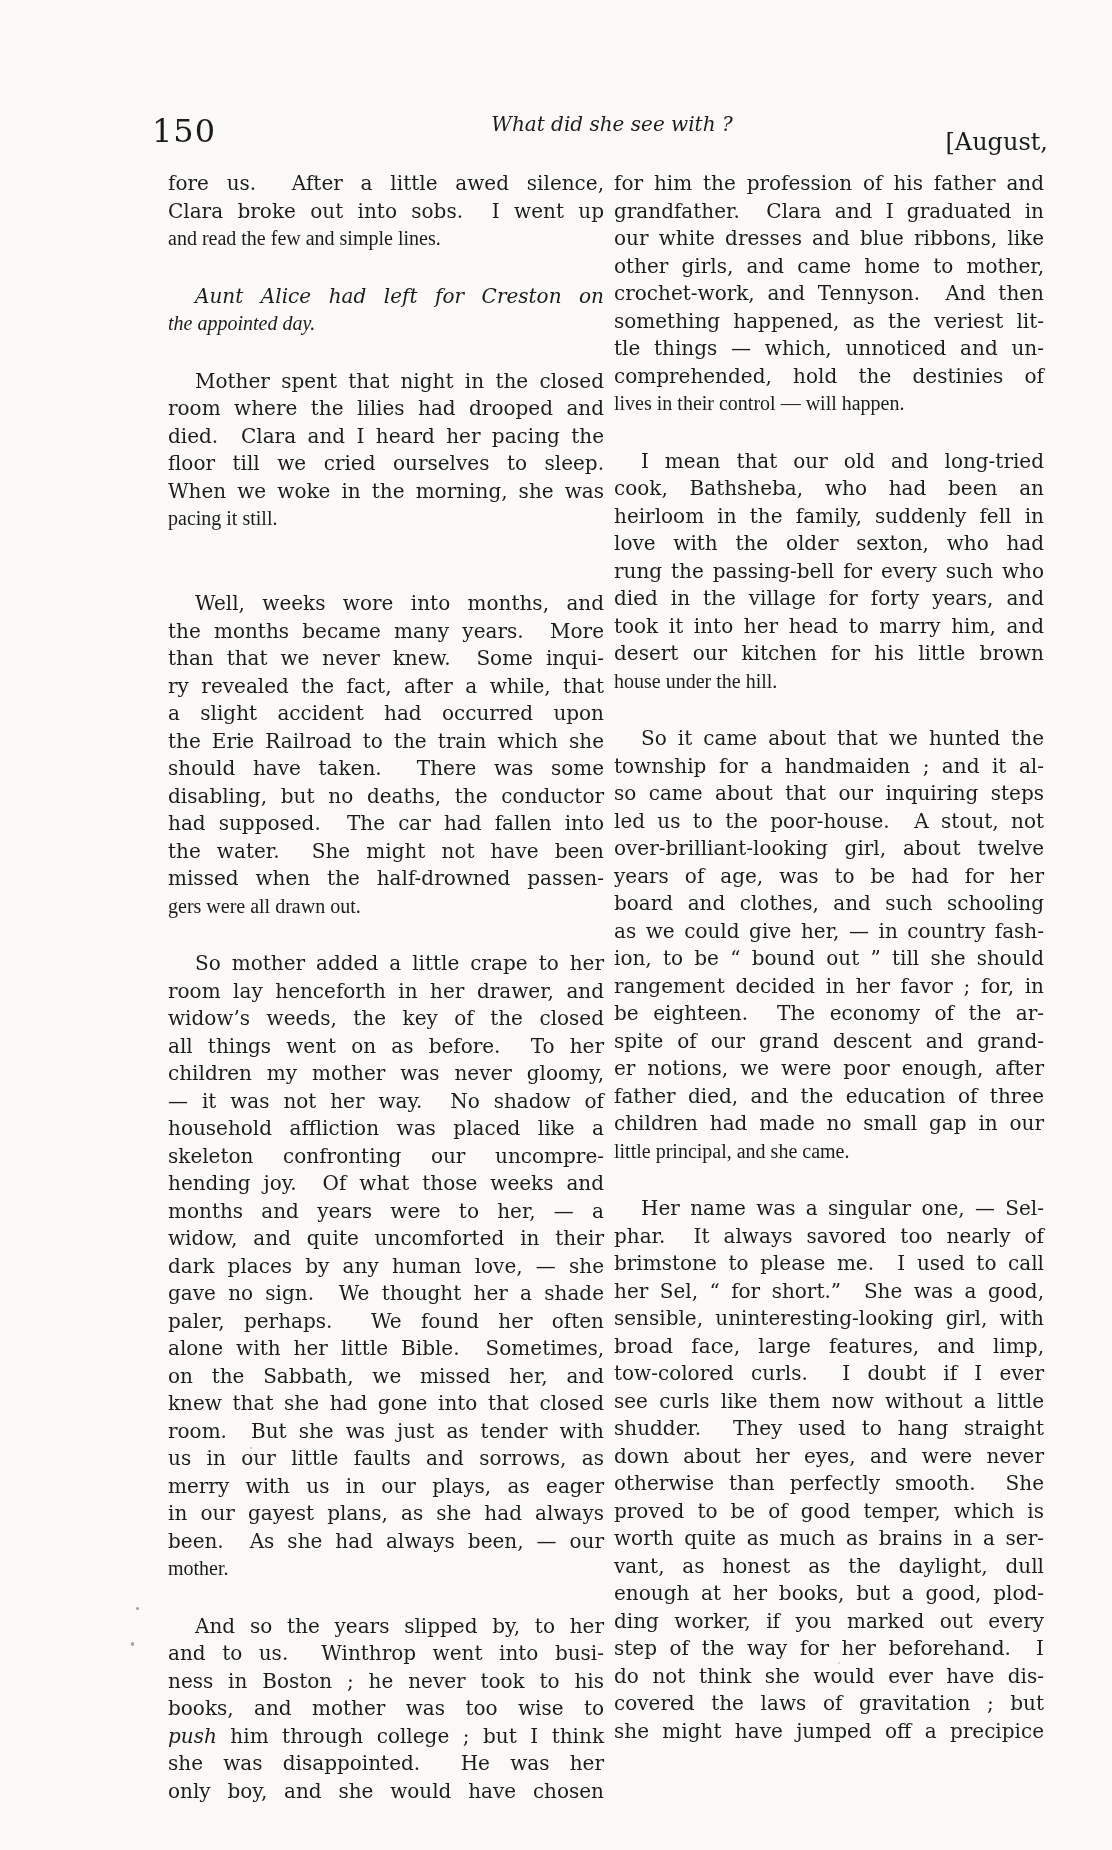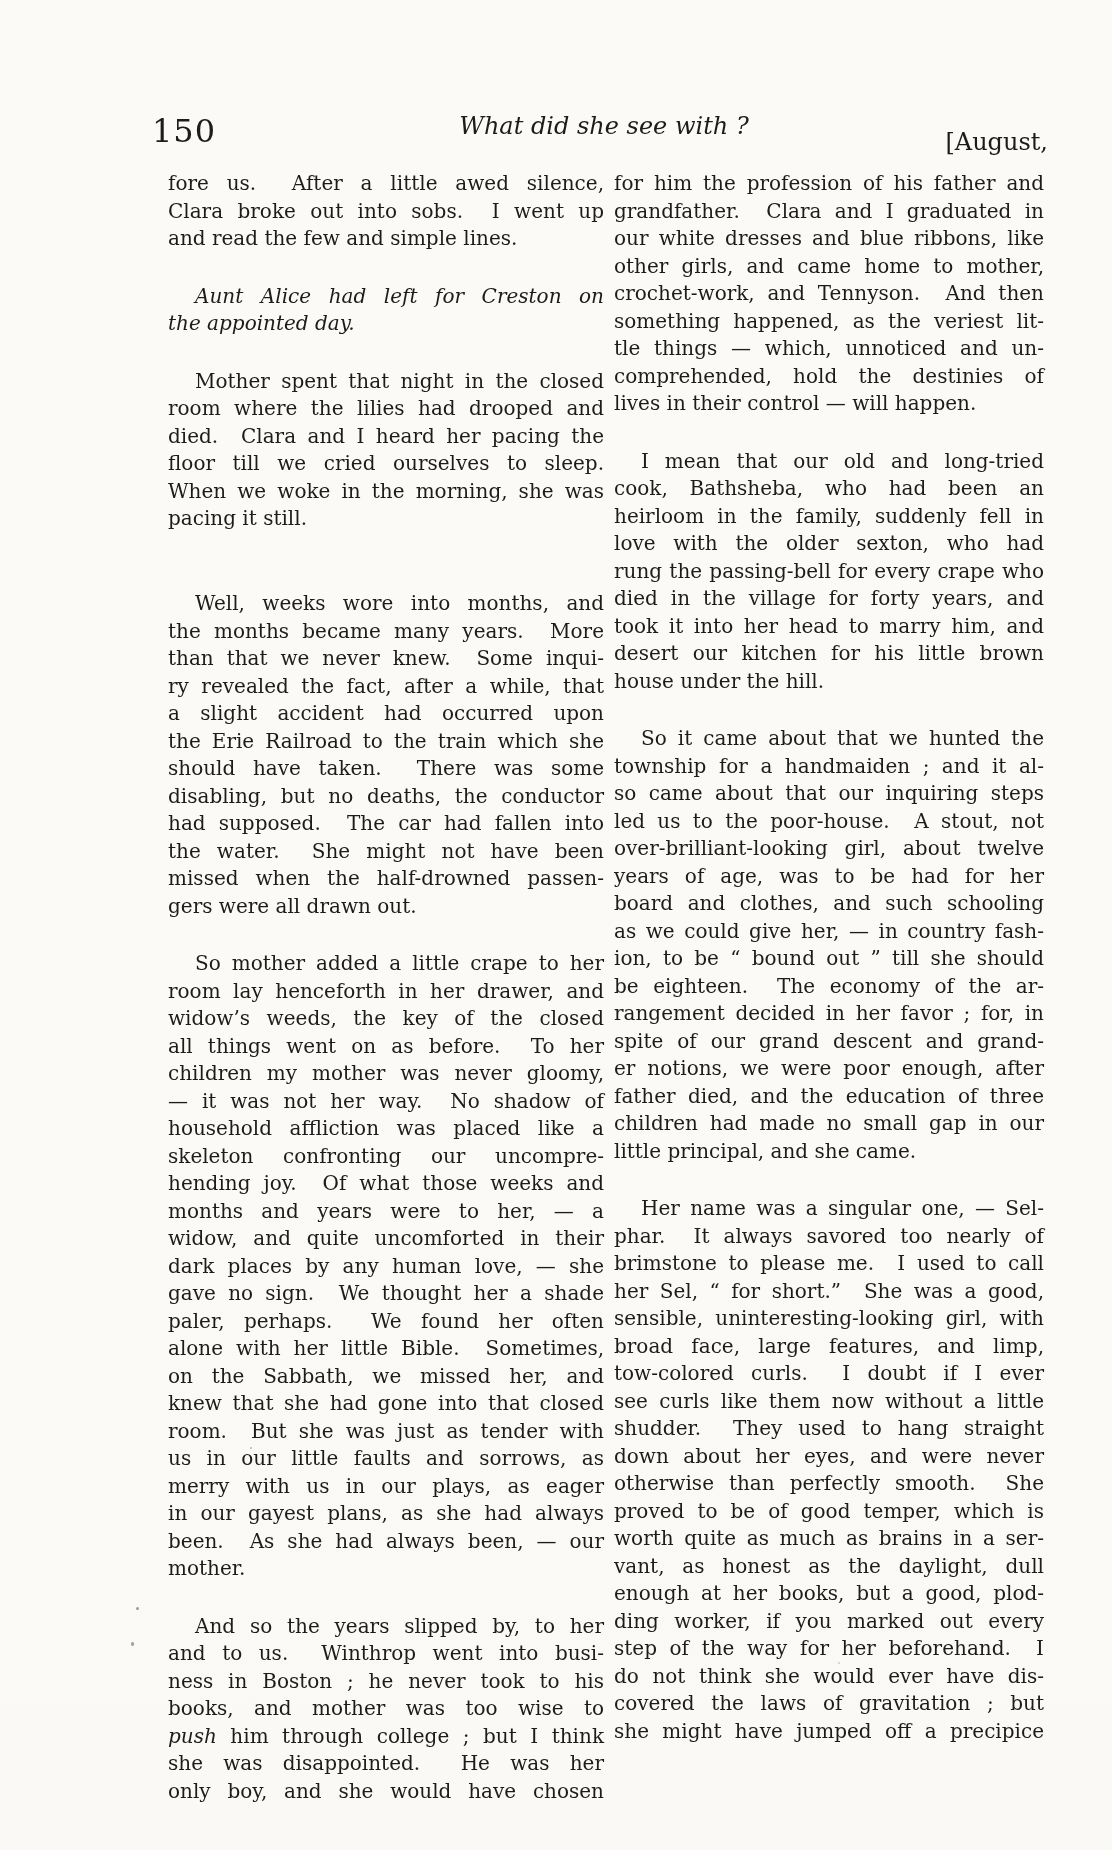--- a/index.html
+++ b/index.html
@@ -7,32 +7,32 @@
     position:relative;
     width:1112px; height:1850px;
     margin:0 auto;
     background:linear-gradient(180deg,#fbfaf6 0%, #fbfaf7 60%, #faf9f5 100%);
     font-family:"DejaVu Serif", serif;
     color:#1c1c1c;
     overflow:hidden;
   }
   .header-row { position:absolute; left:152px; top:112px; width:896px; height:36px; }
   .page-number { position:absolute; left:0; top:0; font-size:32px; letter-spacing:1px; }
-  .running-title { position:absolute; left:4px; top:0; width:100%; text-align:center; font-style:italic; font-size:24px; }
+  .running-title { position:absolute; left:12px; top:0; width:100%; text-align:center; font-style:italic; font-size:20px; }
   .header-date { position:absolute; right:0; top:16px; text-align:right; font-size:24px; }
   .column { position:absolute; top:170px; }
   .col-left  { left:168px; width:436px; }
   .col-right { left:614px; width:430px; }
   .line {
     font-size:20px;
     height:27.5px; line-height:27.5px;
     text-align:justify; text-align-last:justify;
     white-space:nowrap;
   }
-  .line.end { text-align-last:left; }
+  .line.end { text-align-last:left;font-family:Liberation Serif, serif; }
   .line.in { padding-left:27px;margin-top:30px; }
   .line.it { font-style:italic; }
   .line.blank { }
   .line i { font-style:italic; }
   .speck { position:absolute; border-radius:50%; background:rgba(45,42,38,.45); }
 </style>
 </head>
 <body>
 
 <div class="page">
@@ -105,36 +105,36 @@
       <div class="line">other girls, and came home to mother,</div>
       <div class="line">crochet-work, and Tennyson.&nbsp; And then</div>
       <div class="line">something happened, as the veriest lit-</div>
       <div class="line">tle things — which, unnoticed and un-</div>
       <div class="line">comprehended, hold the destinies of</div>
       <div class="line end">lives in their control — will happen.</div>
       <div class="line in">I mean that our old and long-tried</div>
       <div class="line">cook, Bathsheba, who had been an</div>
       <div class="line">heirloom in the family, suddenly fell in</div>
       <div class="line">love with the older sexton, who had</div>
-      <div class="line">rung the passing-bell for every crape who</div>
+      <div class="line">rung the passing-bell for every such who</div>
       <div class="line">died in the village for forty years, and</div>
       <div class="line">took it into her head to marry him, and</div>
       <div class="line">desert our kitchen for his little brown</div>
       <div class="line end">house under the hill.</div>
       <div class="line in">So it came about that we hunted the</div>
       <div class="line">township for a handmaiden ; and it al-</div>
       <div class="line">so came about that our inquiring steps</div>
       <div class="line">led us to the poor-house.&nbsp; A stout, not</div>
       <div class="line">over-brilliant-looking girl, about twelve</div>
       <div class="line">years of age, was to be had for her</div>
       <div class="line">board and clothes, and such schooling</div>
       <div class="line">as we could give her, — in country fash-</div>
       <div class="line">ion, to be “ bound out ” till she should</div>
+      <div class="line">rangement decided in her favor ; for, in</div>
       <div class="line">be eighteen.&nbsp; The economy of the ar-</div>
-      <div class="line">rangement decided in her favor ; for, in</div>
       <div class="line">spite of our grand descent and grand-</div>
       <div class="line">er notions, we were poor enough, after</div>
       <div class="line">father died, and the education of three</div>
       <div class="line">children had made no small gap in our</div>
       <div class="line end">little principal, and she came.</div>
       <div class="line in">Her name was a singular one, — Sel-</div>
       <div class="line">phar.&nbsp; It always savored too nearly of</div>
       <div class="line">brimstone to please me.&nbsp; I used to call</div>
       <div class="line">her Sel, “ for short.”&nbsp; She was a good,</div>
       <div class="line">sensible, uninteresting-looking girl, with</div>

